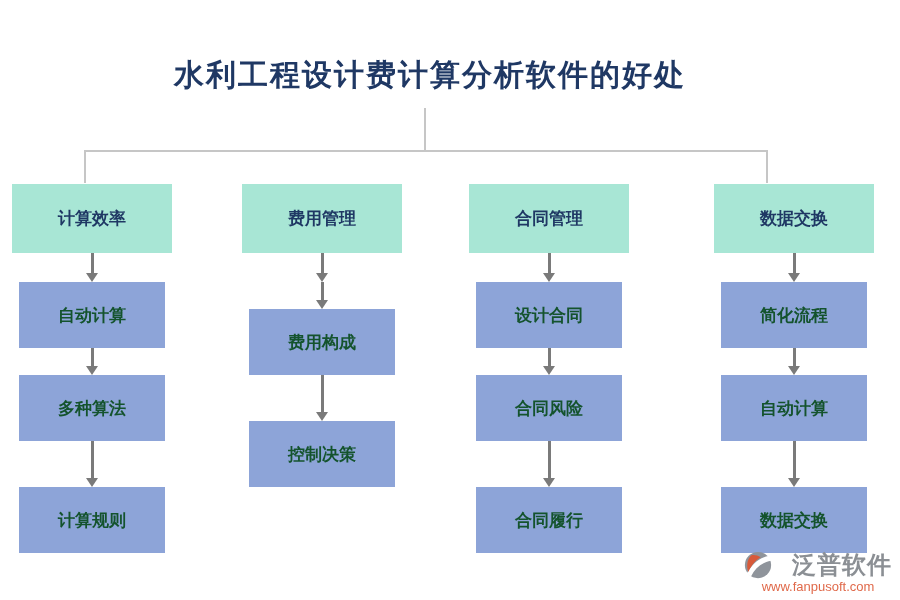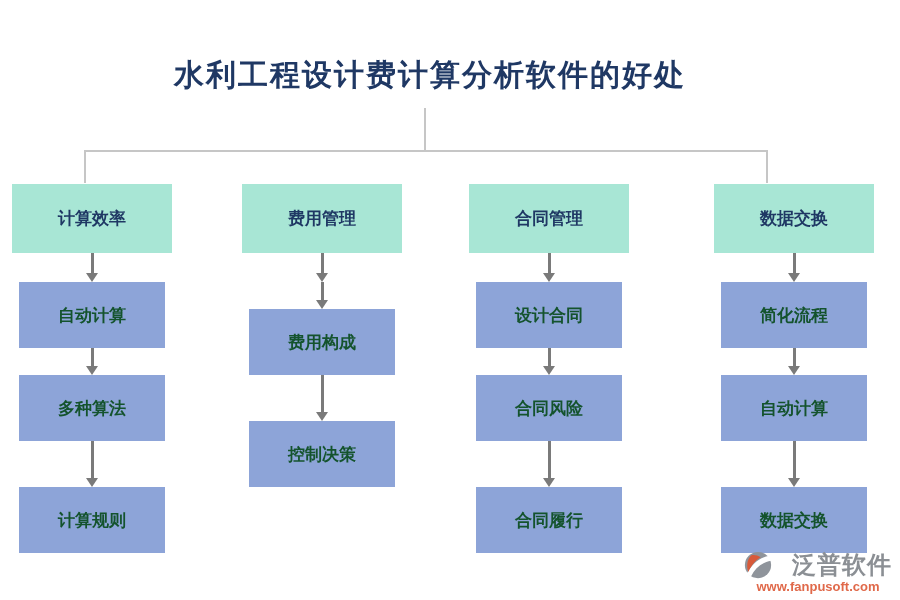--- a/index.html
+++ b/index.html
@@ -31,21 +31,21 @@
   .arrow .head{width:0;height:0;border-left:6px solid transparent;
                border-right:6px solid transparent;border-top:9px solid var(--arrow);}
   .ar-s{height:29px;}
   .ar-m{height:27px;}
   .ar-l{height:46px;}
 
   .logo{position:absolute;right:8px;bottom:6px;text-align:center;
         font-family:"Liberation Sans","DejaVu Sans",sans-serif;}
   .logo-row{display:flex;align-items:center;justify-content:flex-end;gap:20px;}
   .logo-brand{font-size:24px;font-weight:bold;color:var(--logoGray);letter-spacing:1px;}
-  .logo-url{font-size:13px;font-weight:bold;color:var(--logoOrange);margin-top:-2px;}
+  .logo-url{font-size:13px;font-weight:normal;color:var(--logoOrange);margin-top:-2px;}
 </style>
 </head>
 <body>
 
 <div class="canvas">
 
   <div class="title">水利工程设计费计算分析软件的好处</div>
 
   <div class="vline stem-top"></div>
   <div class="hline h-main"></div>

